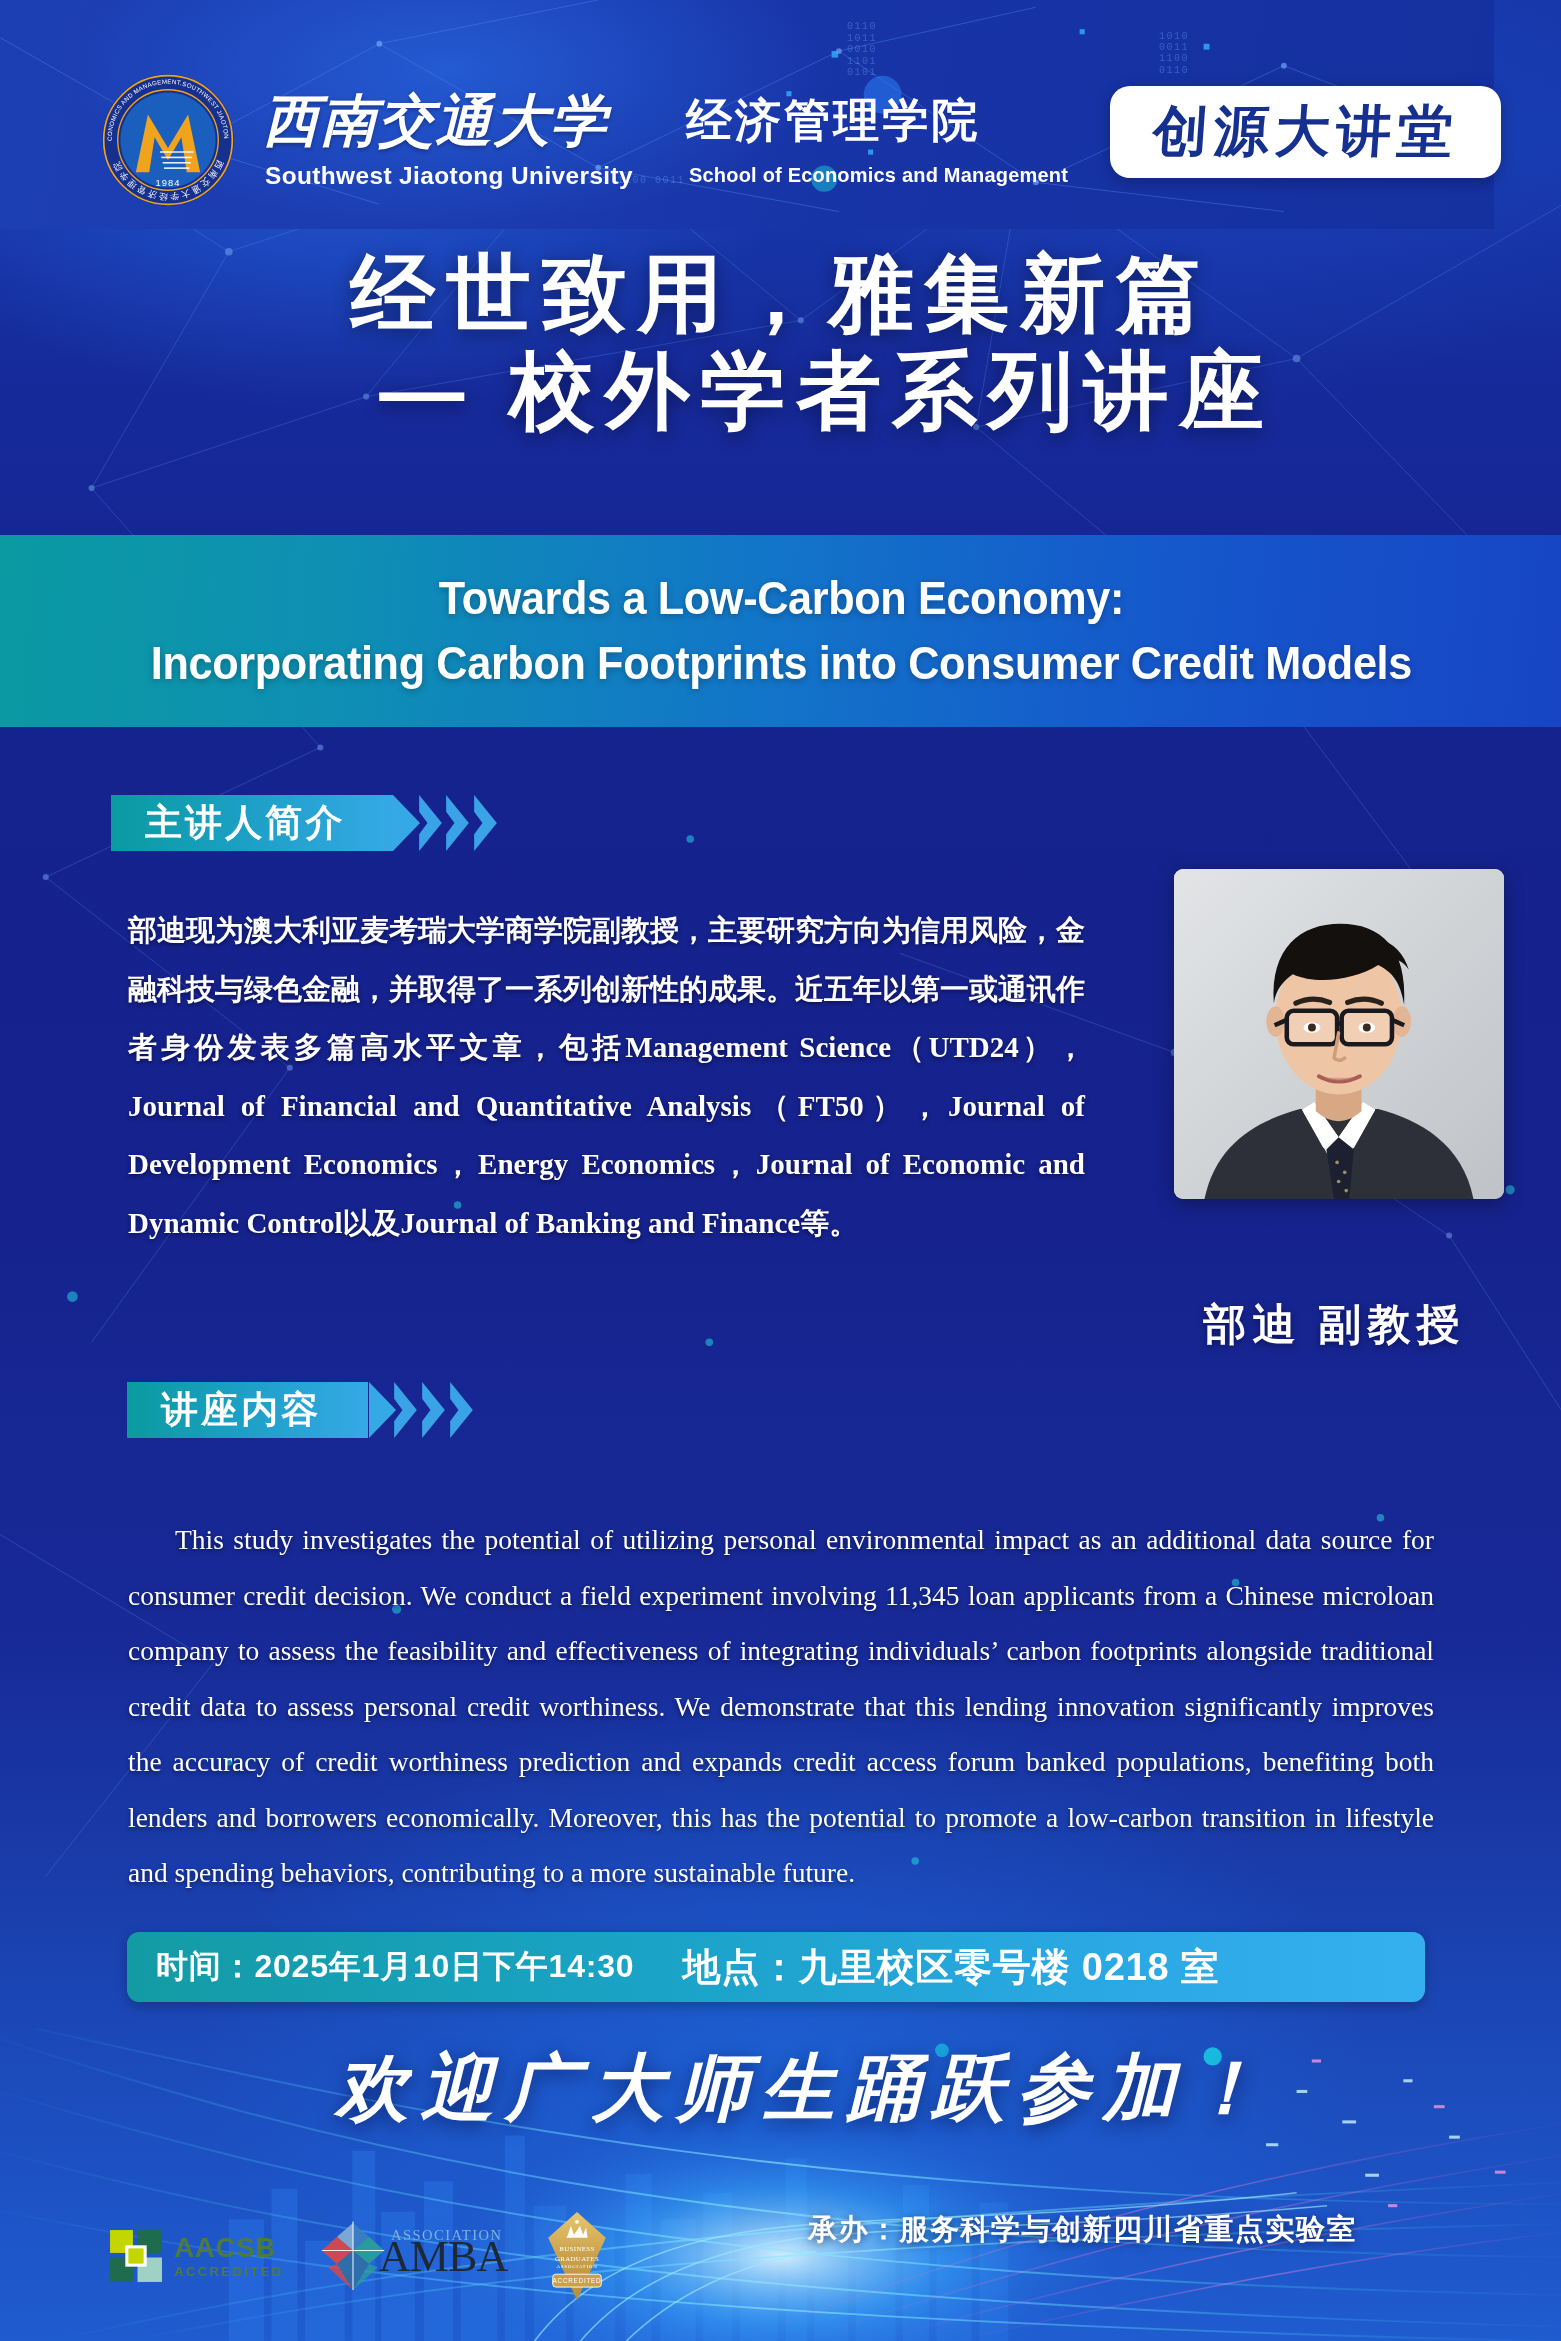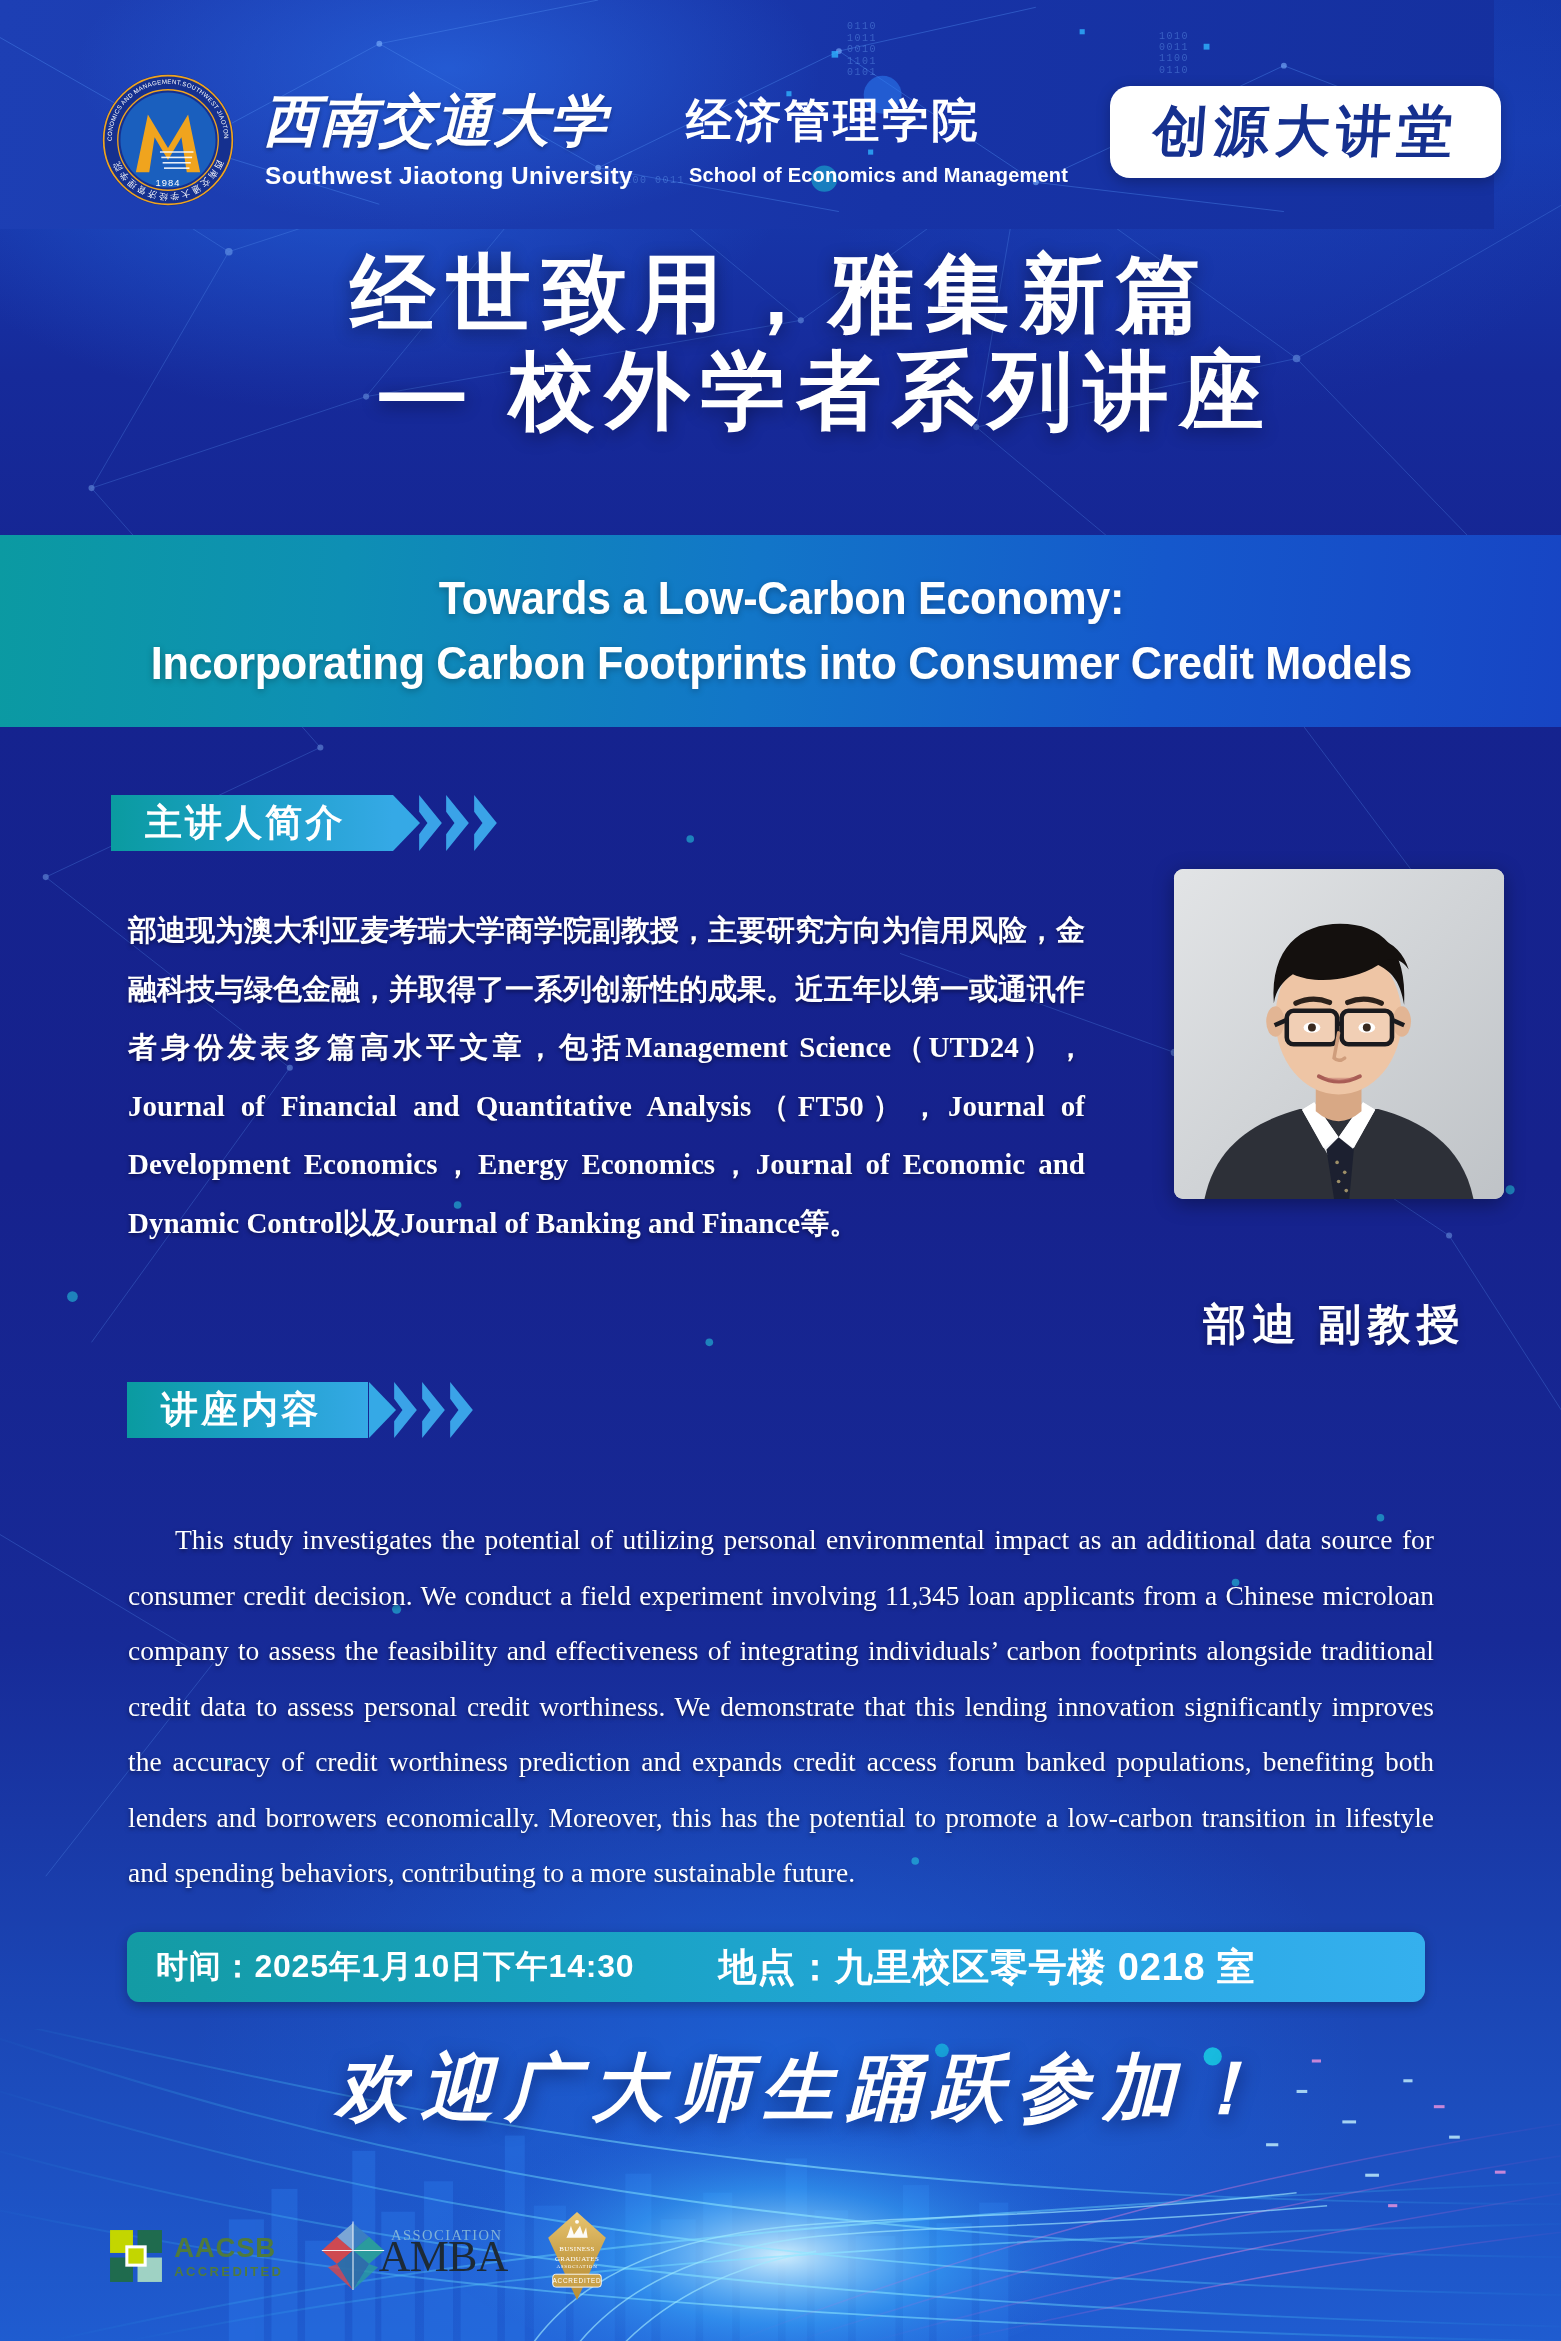--- a/index.html
+++ b/index.html
@@ -156,21 +156,21 @@
     background:linear-gradient(90deg,#139ba4 0%,#1aa3c6 40%,#2aa8e4 75%,#35b0ee 100%);
     display:flex;align-items:center;
     box-shadow:0 3.1px 12.2px rgba(0,0,0,.25);
   }
   .pill .t{
     font-size:32px;font-weight:700;color:#fff;letter-spacing:0.8px;white-space:nowrap;
     margin-left:29px;
   }
   .pill .p{
     font-size:38px;font-weight:700;color:#fff;letter-spacing:0.8px;white-space:nowrap;
-    margin-left:84px;
+    margin-left:48px;
   }
 
   
   .welcome{
     position:absolute;left:0;top:2040px;width:1562px;text-align:center;
     font-size:73px;font-weight:700;color:#fff;letter-spacing:12.2px;
     font-family:"Liberation Serif","DejaVu Serif",serif;
     font-style:italic;
     text-shadow:0 4.6px 18.3px rgba(0,10,60,.55);
     padding-left:23px;
@@ -599,16 +599,17 @@
       </g>
       <text x="42" y="52" font-size="9.2" fill="#ffffff" text-anchor="middle" font-family="'Liberation Serif',serif" letter-spacing="0.4">BUSINESS</text>
       <text x="42" y="64" font-size="9.2" fill="#ffffff" text-anchor="middle" font-family="'Liberation Serif',serif" letter-spacing="0.4">GRADUATES</text>
       <text x="42" y="74" font-size="6.6" fill="#ffffff" text-anchor="middle" font-family="'Liberation Serif',serif" letter-spacing="1">ASSOCIATION</text>
       <rect x="10" y="82" width="64" height="17" rx="4" fill="#c9a14a" stroke="#ffffff" stroke-width="1.2"></rect>
       <text x="42" y="94" font-size="8.4" fill="#ffffff" text-anchor="middle" font-family="'Liberation Sans',sans-serif" letter-spacing="1">ACCREDITED</text>
     </svg>
   </div>
 
   <div class="org">
+    <div>承办：服务科学与创新四川省重点实验室</div>
   </div>
 
 </div>
 
 
 </body></html>

